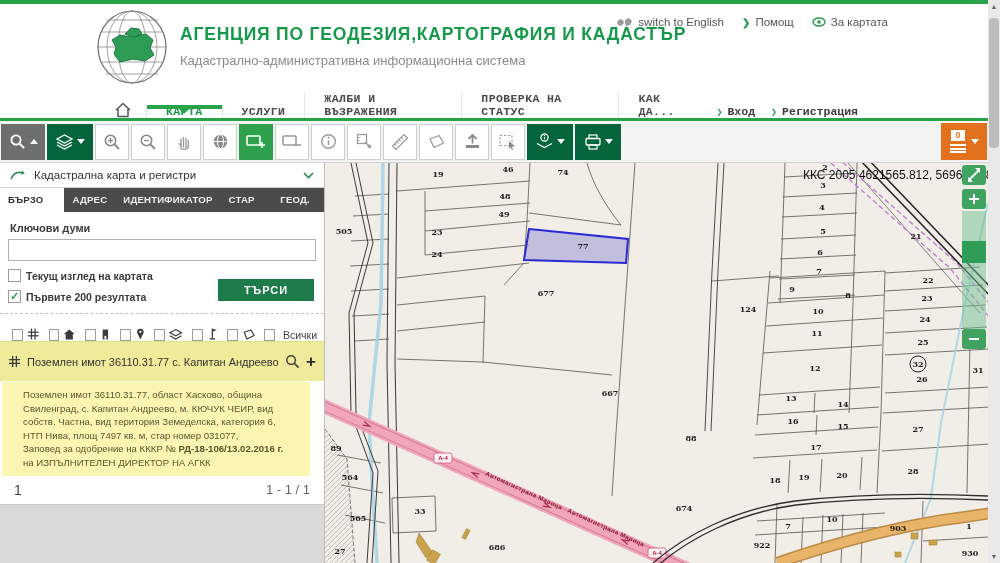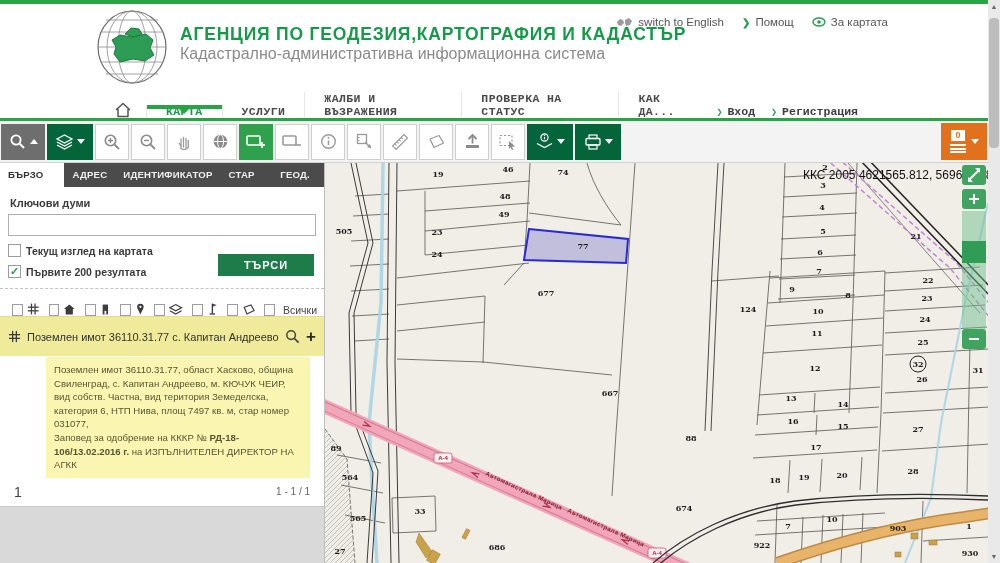--- a/index.html
+++ b/index.html
@@ -3,21 +3,21 @@
 <meta charset="utf-8">
 <style>
   html,body{margin:0;padding:0;}
   body{width:1000px;height:563px;overflow:hidden;font-family:"Liberation Sans",sans-serif;background:#fff;position:relative;}
   .top-strip{height:4px;background:#29a347;}
   
   .header{height:84px;position:relative;background:#fff;}
   .logo{position:absolute;left:95px;top:6px;}
   .title-block{position:absolute;left:180px;top:20px;}
   .site-title{font-size:17.5px;font-weight:bold;color:#169a4a;letter-spacing:0.8px;}
-  .site-subtitle{font-size:16px;color:#8a8a8a;}
+  .site-subtitle{font-size:13px;color:#8a8a8a;margin-top:8px;}
   .header-links{position:absolute;right:112px;top:12px;display:flex;gap:18px;align-items:flex-start;font-size:11.5px;color:#555;}
   .hlink{display:flex;align-items:center;gap:5px;cursor:pointer;}
   .green-arrow{color:#2d9c55;font-weight:bold;font-size:10px;}
   
   .nav{height:30px;border-bottom:3px solid #29a347;display:flex;align-items:flex-end;padding-left:100px;position:relative;background:#fff;font-family:Liberation Mono, monospace;}
   .nav-item{display:flex;align-items:center;padding:0 19px;font-size:11.5px;font-weight:bold;color:#4a4a4a;letter-spacing:0.4px;border-left:1px solid #e6e6e6;position:relative;cursor:pointer;}
   .nav-item:last-of-type{border-right:1px solid #e6e6e6;}
   .nav-home{display:flex;align-items:center;padding:0 14px;cursor:pointer;}
   .nav-item.active{color:#169a4a;}
   .nav-item.active::before{content:"";position:absolute;top:0;left:0;right:0;height:4px;background:#29a347;}
@@ -51,24 +51,24 @@
   .cbx{width:13px;height:13px;border:1px solid #9c9c9c;background:#fdfdfd;box-sizing:border-box;font-size:11px;line-height:11px;text-align:center;color:#2f9e52;cursor:pointer;}
   .search-btn{position:absolute;right:10px;bottom:12px;width:96px;height:22px;background:#1e7b4a;color:#fff;border:none;font-size:11px;font-weight:bold;letter-spacing:1px;cursor:pointer;}
   .dash-div{border-top:1px dashed #c2c2c2;background:#fff;height:0;}
   .filter-row{background:#fff;height:27px;display:flex;align-items:flex-end;padding:0 7px;gap:4px;}
   .filter-row .cbx{width:12px;height:12px;margin-left:5px;}
   .filter-all{font-size:10.5px;color:#444;margin-left:4px;}
   .result-head{background:#efeb9b;height:25px;display:flex;align-items:center;gap:6px;padding:7px 8px;font-size:11px;color:#333;border-top:1px solid #e2de8e;cursor:pointer;}
   .result-head .right-icons{margin-left:auto;display:flex;align-items:center;gap:6px;}
   .plus-glyph{font-size:17px;font-weight:bold;color:#2b2b2b;line-height:14px;cursor:pointer;}
   .result-body-wrap{background:#fff;padding:1px 14px 0 2px;}
-  .result-body{background:#faf6b2;padding:6px 8px;font-size:9.6px;line-height:1.42;color:#565631;margin-left:44px;}
+  .result-body{background:#faf6b2;padding:6px 21px;font-size:9.6px;line-height:1.42;color:#565631;}
   .pagination{background:#fff;height:28px;display:flex;align-items:center;padding:0 14px;border-bottom:1px solid #c9c9c9;}
   .page-num{font-size:14px;color:#444;cursor:pointer;}
-  .page-info{margin-left:auto;font-size:10px;color:#666;}
+  .page-info{margin-left:auto;font-size:13px;color:#666;}
   
   .map-area{position:absolute;left:325px;top:163px;width:663px;height:400px;background:#f1eee8;}
   #parcel-labels text{font:bold 8px "DejaVu Serif",serif;fill:#1c1c1c;text-anchor:middle;}
   .map-coords{font:12px "Liberation Sans",sans-serif;fill:#111;}
   .hw-label{font:bold 6.2px "Liberation Sans",sans-serif;fill:#8c2136;letter-spacing:0.4px;}
   .hw-badge-t{font:bold 6px "Liberation Sans",sans-serif;fill:#a32644;text-anchor:middle;}
   
   .scrollbar{position:absolute;right:0;top:0;width:12px;height:563px;background:#e9e9e9;}
   .sb-thumb{position:absolute;left:1px;top:18px;width:10px;height:130px;background:#bdbdbd;border-radius:4px;}
   .sb-arrow{position:absolute;left:0;width:12px;font-size:7px;color:#666;text-align:center;}
@@ -279,20 +279,30 @@
           <div></div>
           <div></div>
           <div></div>
         </span>
     </span>
     <span class="caret-dn"></span>
   </div>
 </div>
 
 <div class="sidebar">
+  <div class="map-select">
+    <svg width="16" height="12" viewBox="0 0 16 12">
+        <path d="M1,10 Q5,1 13,4" fill="none" stroke="#1f8e4d" stroke-width="1.6"></path>
+        <polygon points="14.8,4.6 10.5,5.6 12.6,1.8" fill="#1f8e4d"></polygon>
+      </svg>
+    <span>Кадастрална карта и регистри</span>
+    <svg class="chev" width="11" height="7" viewBox="0 0 11 7">
+        <polyline points="1,1 5.5,5.5 10,1" fill="none" stroke="#1f8e4d" stroke-width="1.6"></polyline>
+      </svg>
+  </div>
   <div class="tabs">
     <div class="tab active"><span>БЪРЗО ТЪРСЕНЕ</span></div>
     <div class="tab"><span>АДРЕС</span></div>
     <div class="tab"><span>ИДЕНТИФИКАТОР</span></div>
     <div class="tab"><span>СТАР ИДЕНТ.</span></div>
     <div class="tab"><span>ГЕОД. ОСНОВА</span></div>
   </div>
   <div class="form">
     <label class="kw-label">Ключови думи</label>
     <input class="kw-input" type="text" value="" style="">

